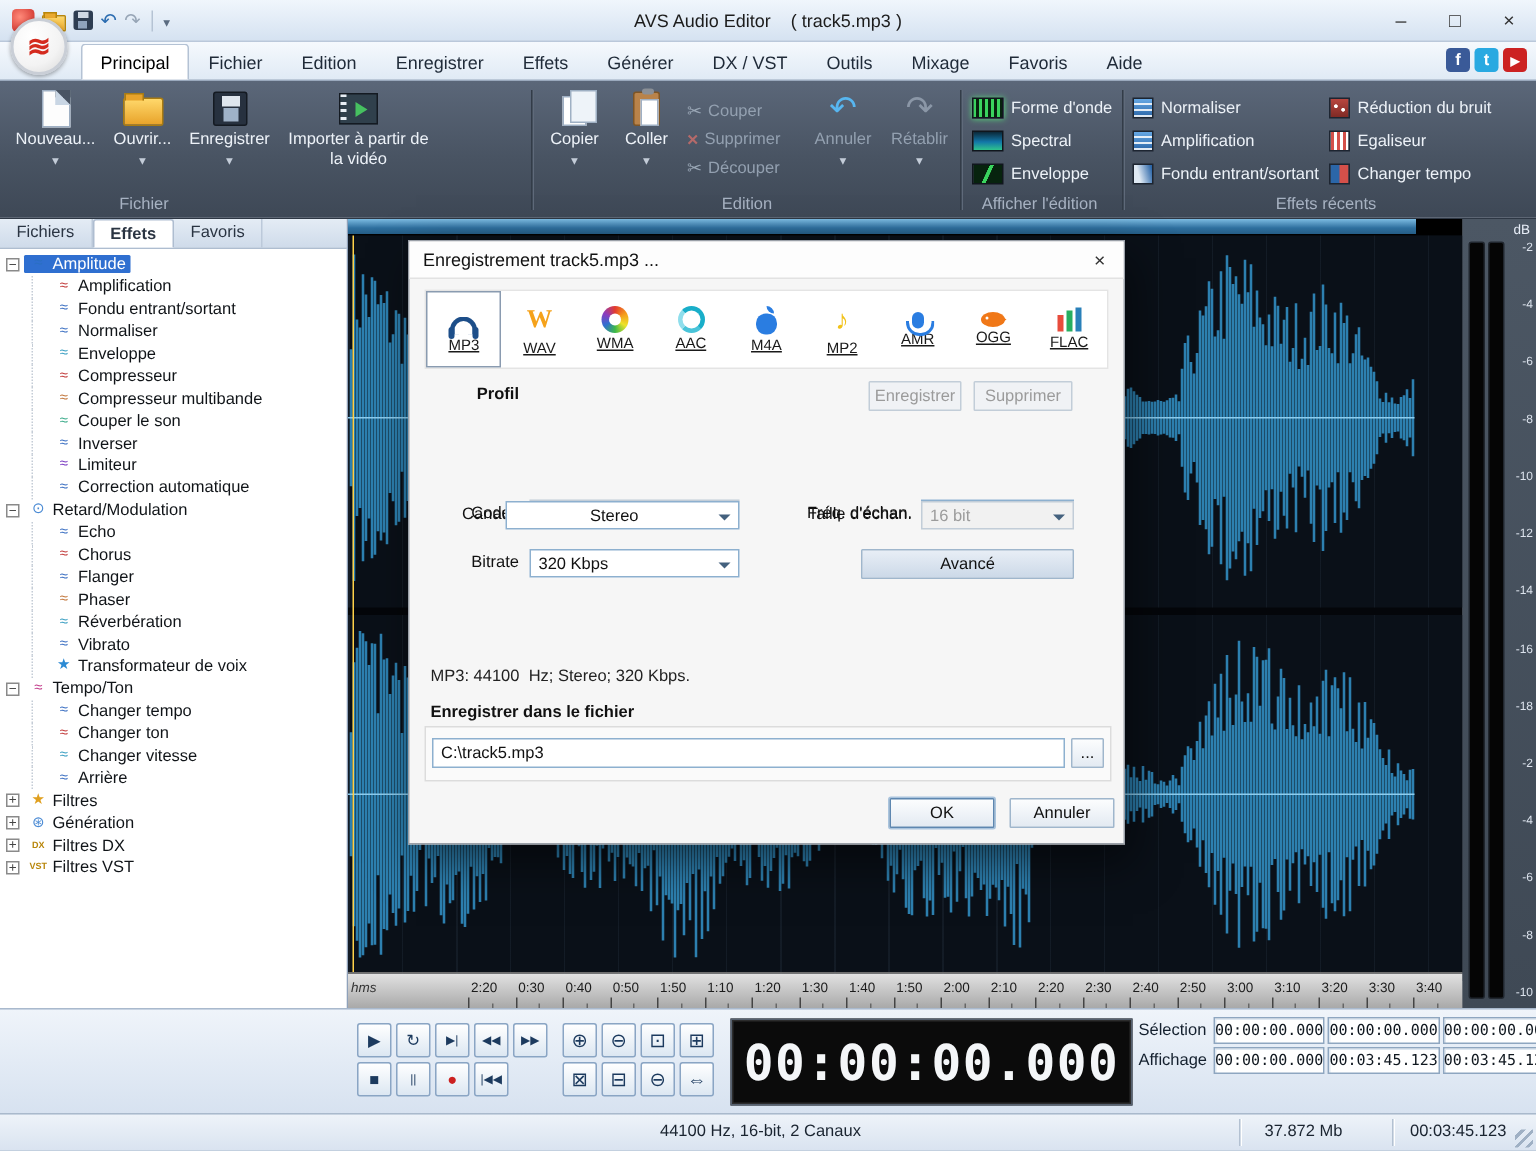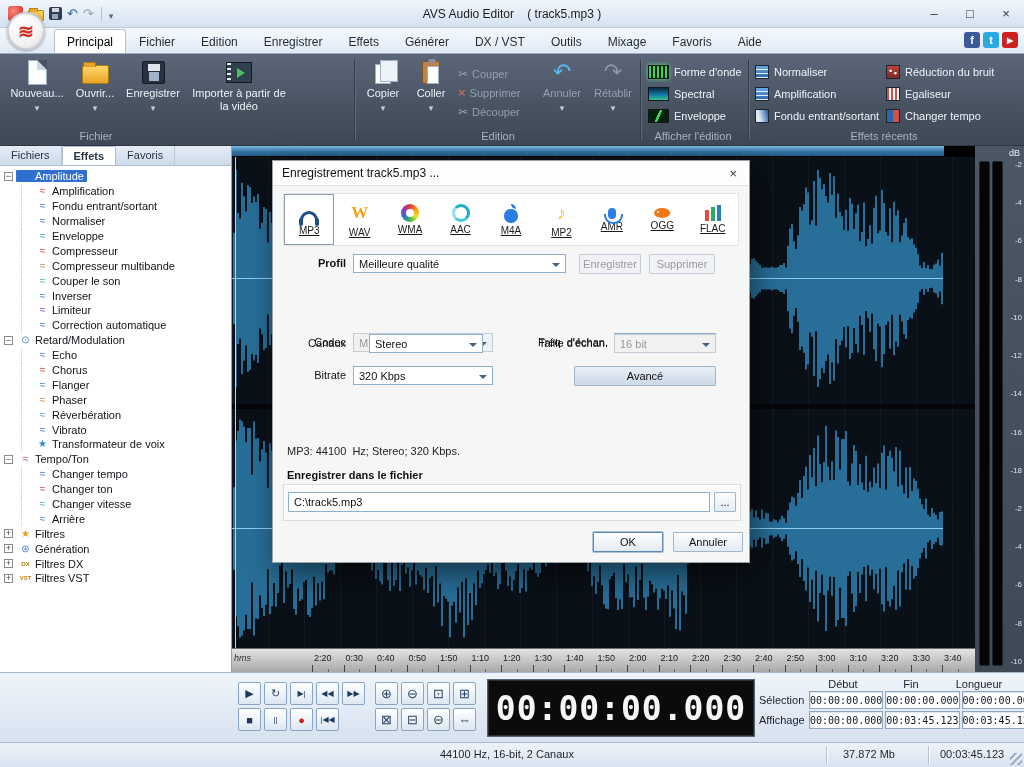--- a/index.html
+++ b/index.html
@@ -652,26 +652,20 @@
             <div class="tbtn zoomglyph">⊟</div>
             <div class="tbtn zoomglyph">⊖</div>
             <div class="tbtn zoomglyph">⇔</div>
           </span>
       </div>
     </div>
     <div class="timedisp">
       <span class="timedigits">00:00:00.000</span>
     </div>
     <div class="pospanel">
-      <div class="pos-headers">
-          <div class="pos-h">.</div>
-          <div class="pos-h">Début</div>
-          <div class="pos-h">Fin</div>
-          <div class="pos-h">Longueur</div>
-        </div>
       <div>
           <div class="pos-row">
             <div class="pos-label">Sélection</div>
             <div class="pos-cell">00:00:00.000</div>
             <div class="pos-cell">00:00:00.000</div>
             <div class="pos-cell">00:00:00.000</div>
           </div>
           <div class="pos-row">
             <div class="pos-label">Affichage</div>
             <div class="pos-cell">00:00:00.000</div>
@@ -730,40 +724,37 @@
           <span class="fmt-label">OGG</span>
         </div>
         <div class="fmt-tab">
           <span class="fic fic-flac"></span>
           <span class="fmt-label">FLAC</span>
         </div>
       </div>
 
     <div class="drow" style="top:93px;">
       <span class="dlabel" style="left:0;width:61px;font-weight:bold;">Profil</span>
-      <div class="combo" style="left:68px;width:213px;">
-        <span>Meilleure qualité</span>
-      </div>
       <div class="btn disabled" style="left:294px;width:62px;">Enregistrer</div>
       <div class="btn disabled" style="left:364px;width:66px;">Supprimer</div>
     </div>
 
     <div class="drow" style="top:141px;margin-top:31px;">
       <span class="dlabel" style="left:0;width:61px;">Codec</span>
       <div class="combo disabled" style="left:68px;width:140px;">
         <span>MP3</span>
       </div>
       <span class="dlabel" style="left:223px;width:100px;">Fréq. d'échan.</span>
       <div class="combo" style="left:329px;width:102px;">
         <span>44100 Hz</span>
       </div>
     </div>
     <div class="drow" style="top:173px;">
       <span class="dlabel" style="left:0;width:61px;">Canaux</span>
-      <div class="combo" style="left:84px;width:114px;">
+      <div class="combo" style="left:52px;width:156px;justify-content:center;">
         <span>Stereo</span>
       </div>
       <span class="dlabel" style="left:223px;width:100px;">Taille d'échan.</span>
       <div class="combo disabled" style="left:329px;width:102px;">
         <span>16 bit</span>
       </div>
     </div>
     <div class="drow" style="top:205px;">
       <span class="dlabel" style="left:0;width:61px;">Bitrate</span>
       <div class="combo" style="left:68px;width:140px;">

